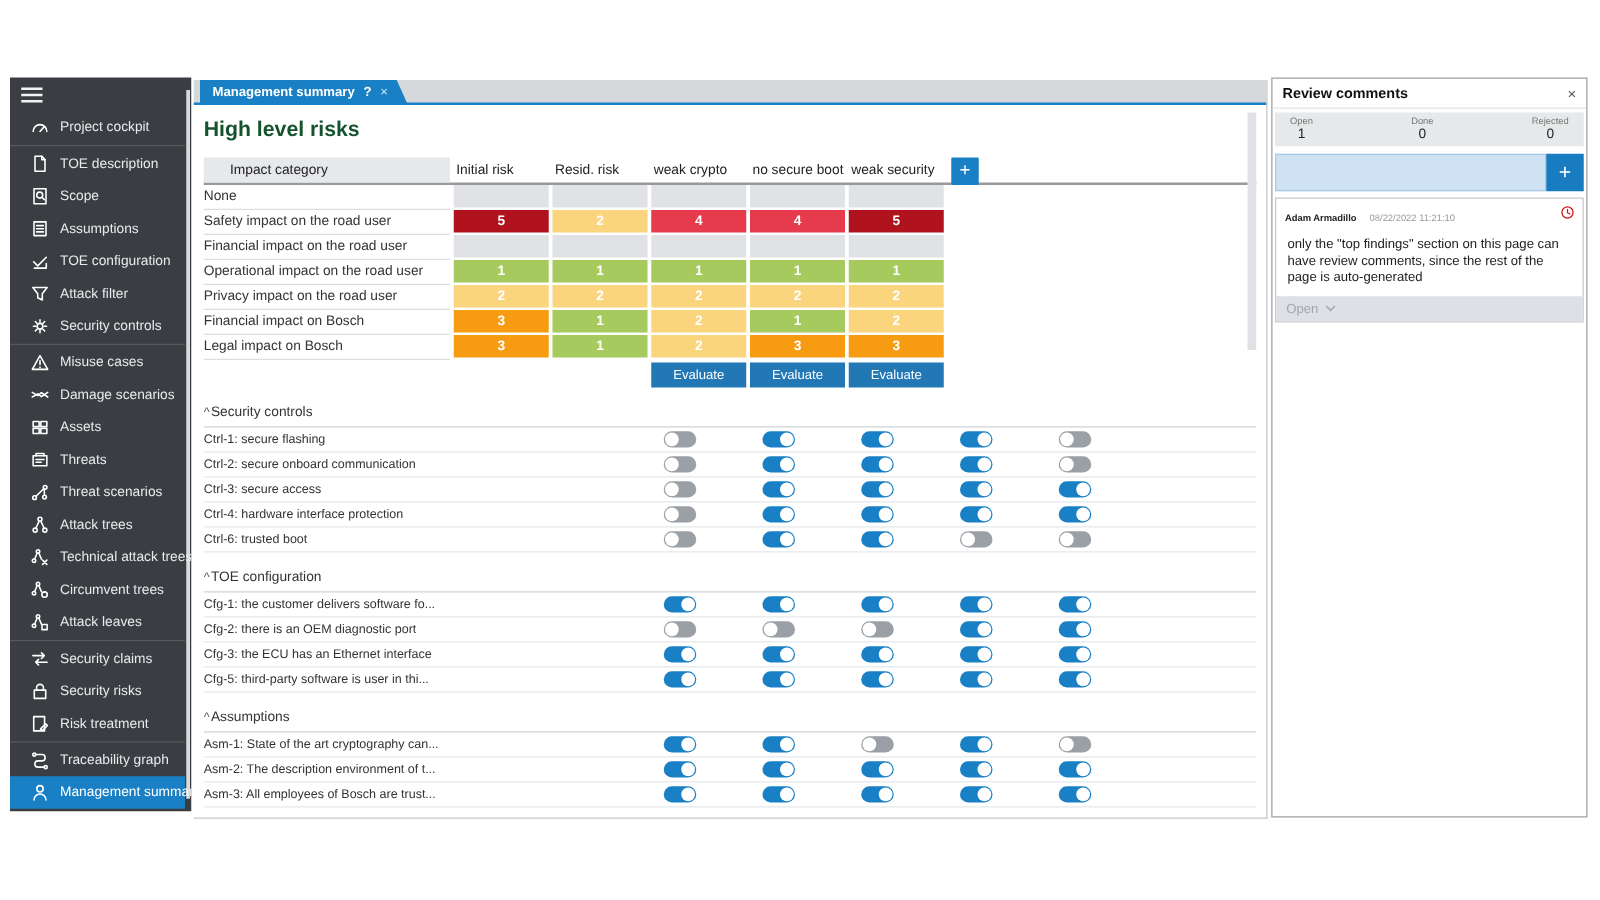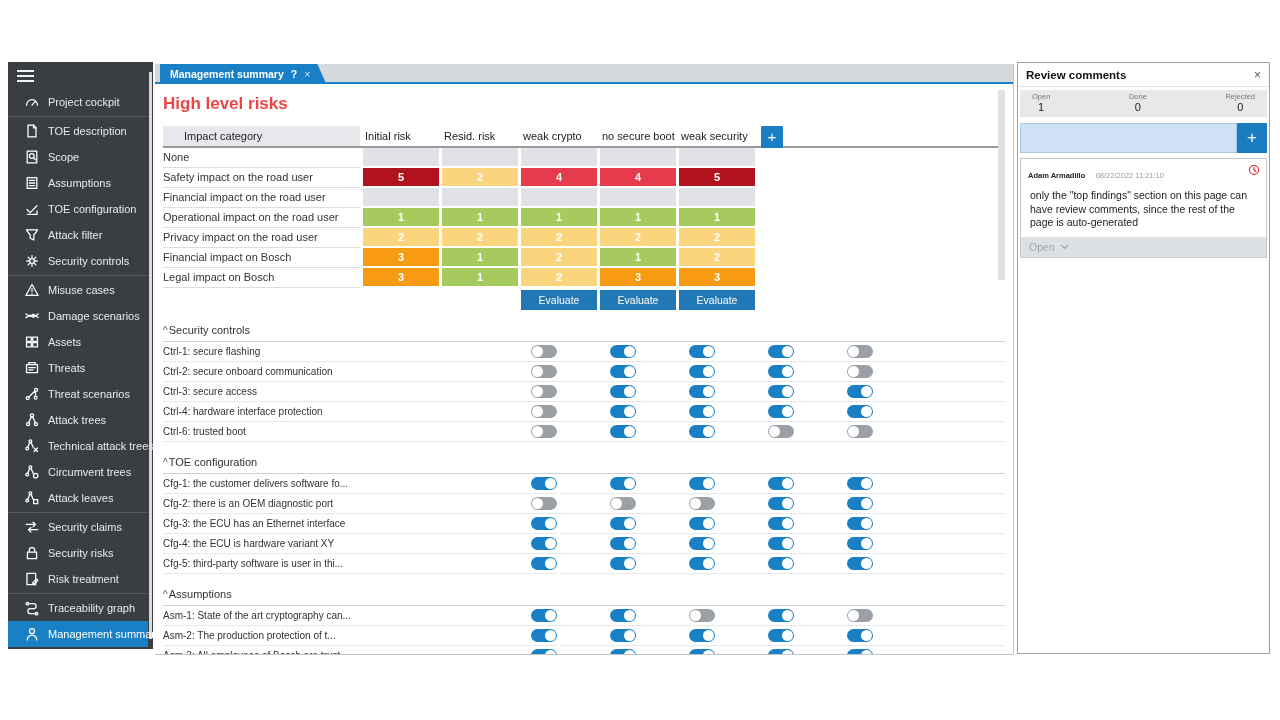--- a/index.html
+++ b/index.html
@@ -24,21 +24,21 @@
   
   .main { position:absolute; left:155px; top:64px; width:859px; height:591px;
           background:#fff; border-right:1px solid #c3c6c9; border-bottom:1px solid #c3c6c9; }
   .tabbar { position:absolute; top:0; left:0; right:0; height:20px; background:#d6d9dc;
             border-bottom:2px solid #1a80c5; }
   .tab { position:absolute; left:5px; top:0; height:20px; background:#1a80c5; color:#fff;
          display:flex; align-items:center; gap:7px; padding:0 16px 0 10px; font-size:10.5px;
          font-weight:bold; clip-path:polygon(0 0, calc(100% - 9px) 0, 100% 100%, 0 100%); cursor:pointer; }
   .tab .tclose { font-weight:normal; color:#d9ecf8; }
   .content { position:absolute; top:22px; left:0; right:0; bottom:0; overflow:hidden; padding:4px 8px 0 8px; }
-  .content h1 { font-size:17px; font-weight:bold; color:#ef4444; margin:4px 0 12px; line-height:20px; }
+  .content h1 { font-size:17px; font-weight:bold; color:#14532d; margin:4px 0 12px; line-height:20px; }
 
   
   .r-row { display:flex; height:20px; }
   .r-row.head { height:22px; border-bottom:2px solid #97999c; background:transparent; }
   .r-label { width:197px; font-size:11px; color:#333; line-height:19px; border-bottom:1px solid #dcdee1;
              overflow:hidden; white-space:nowrap; }
   .head .r-label { background:#e6e8eb; color:#222; line-height:21px; padding-left:21px; border-bottom:none; }
   .r-cell { width:76px; margin-left:3px; height:18px; margin-top:0; font-size:11px; font-weight:600;
             color:#fff; text-align:center; line-height:18px; }
   .head .r-cell { background:transparent !important; color:#222; font-weight:normal; text-align:left;
@@ -502,38 +502,20 @@
                 <div class="tgl on"></div>
               </div>
               <div class="tgl-cell">
                 <div class="tgl on"></div>
               </div>
               <div class="tgl-cell">
                 <div class="tgl on"></div>
               </div>
             </div>
             <div class="sec-row">
-              <div class="sec-label">Cfg-4: the ECU is hardware variant XY</div>
-              <div class="tgl-cell">
-                <div class="tgl on"></div>
-              </div>
-              <div class="tgl-cell">
-                <div class="tgl on"></div>
-              </div>
-              <div class="tgl-cell">
-                <div class="tgl on"></div>
-              </div>
-              <div class="tgl-cell">
-                <div class="tgl on"></div>
-              </div>
-              <div class="tgl-cell">
-                <div class="tgl on"></div>
-              </div>
-            </div>
-            <div class="sec-row">
               <div class="sec-label">Cfg-5: third-party software is user in thi...</div>
               <div class="tgl-cell">
                 <div class="tgl on"></div>
               </div>
               <div class="tgl-cell">
                 <div class="tgl on"></div>
               </div>
               <div class="tgl-cell">
                 <div class="tgl on"></div>
               </div>
@@ -559,21 +541,21 @@
                 <div class="tgl off"></div>
               </div>
               <div class="tgl-cell">
                 <div class="tgl on"></div>
               </div>
               <div class="tgl-cell">
                 <div class="tgl off"></div>
               </div>
             </div>
             <div class="sec-row">
-              <div class="sec-label">Asm-2: The production protection of t...</div>
+              <div class="sec-label">Asm-2: The description environment of t...</div>
               <div class="tgl-cell">
                 <div class="tgl on"></div>
               </div>
               <div class="tgl-cell">
                 <div class="tgl on"></div>
               </div>
               <div class="tgl-cell">
                 <div class="tgl on"></div>
               </div>
               <div class="tgl-cell">

